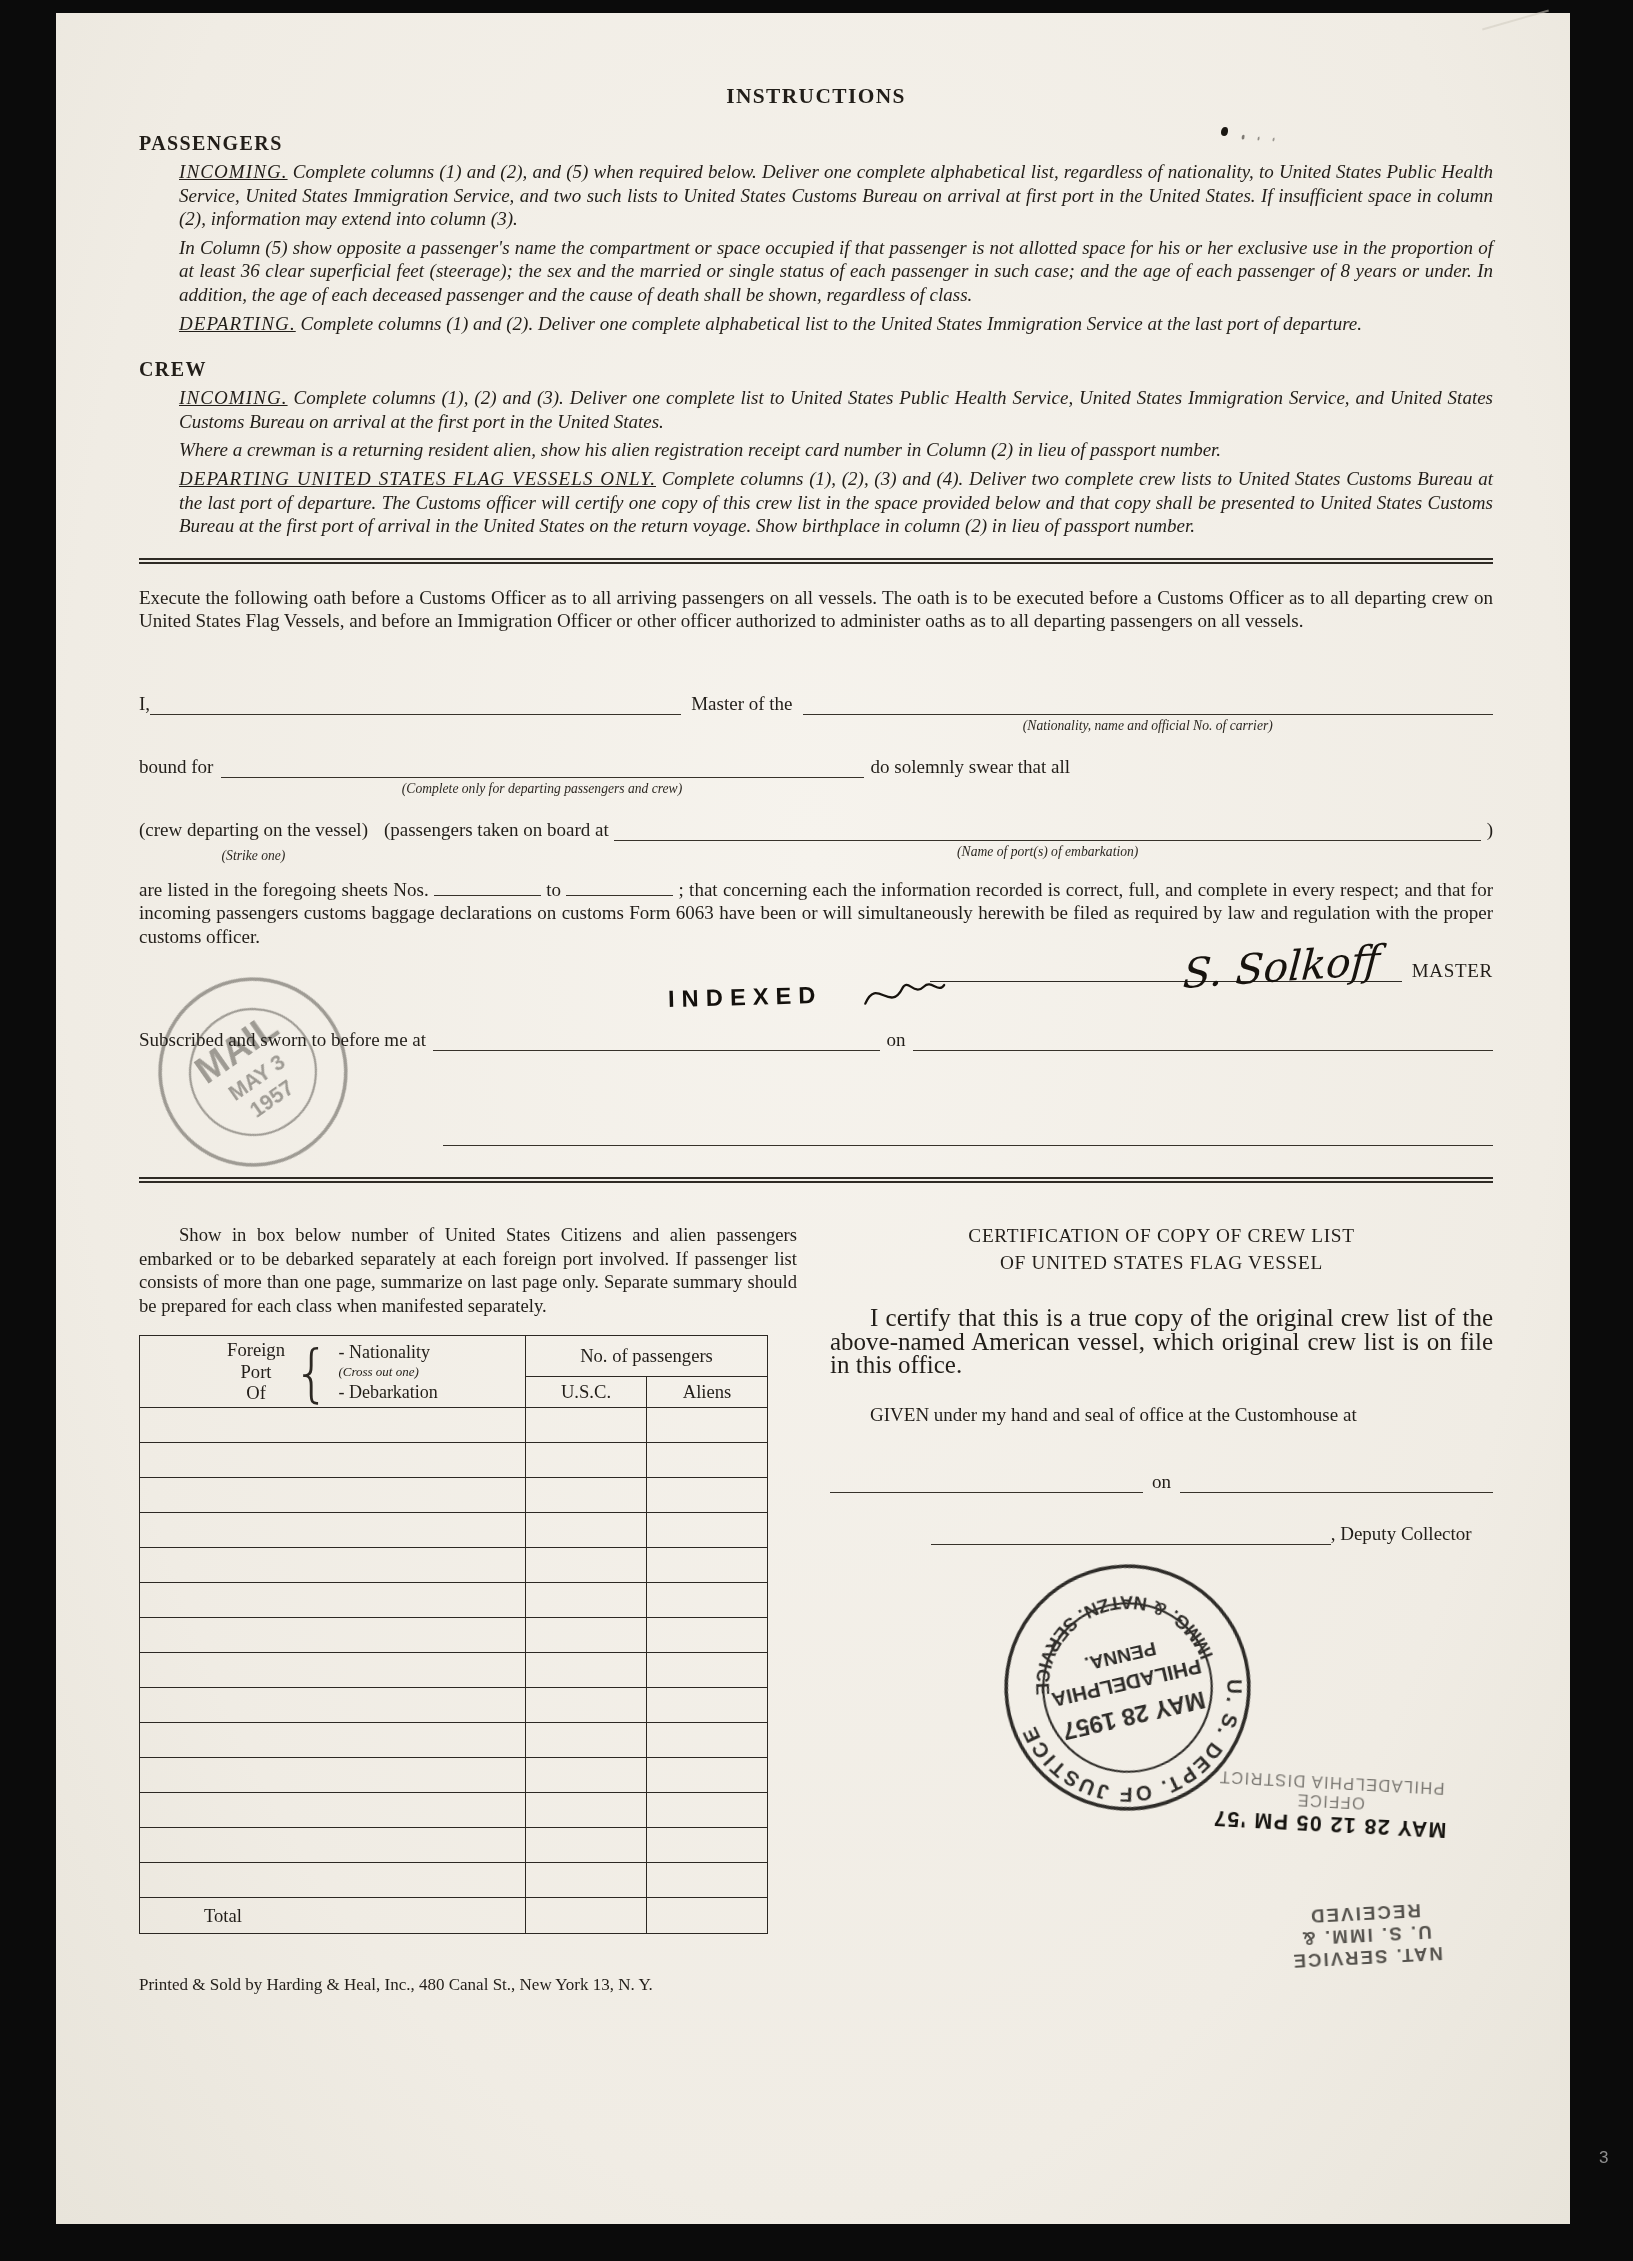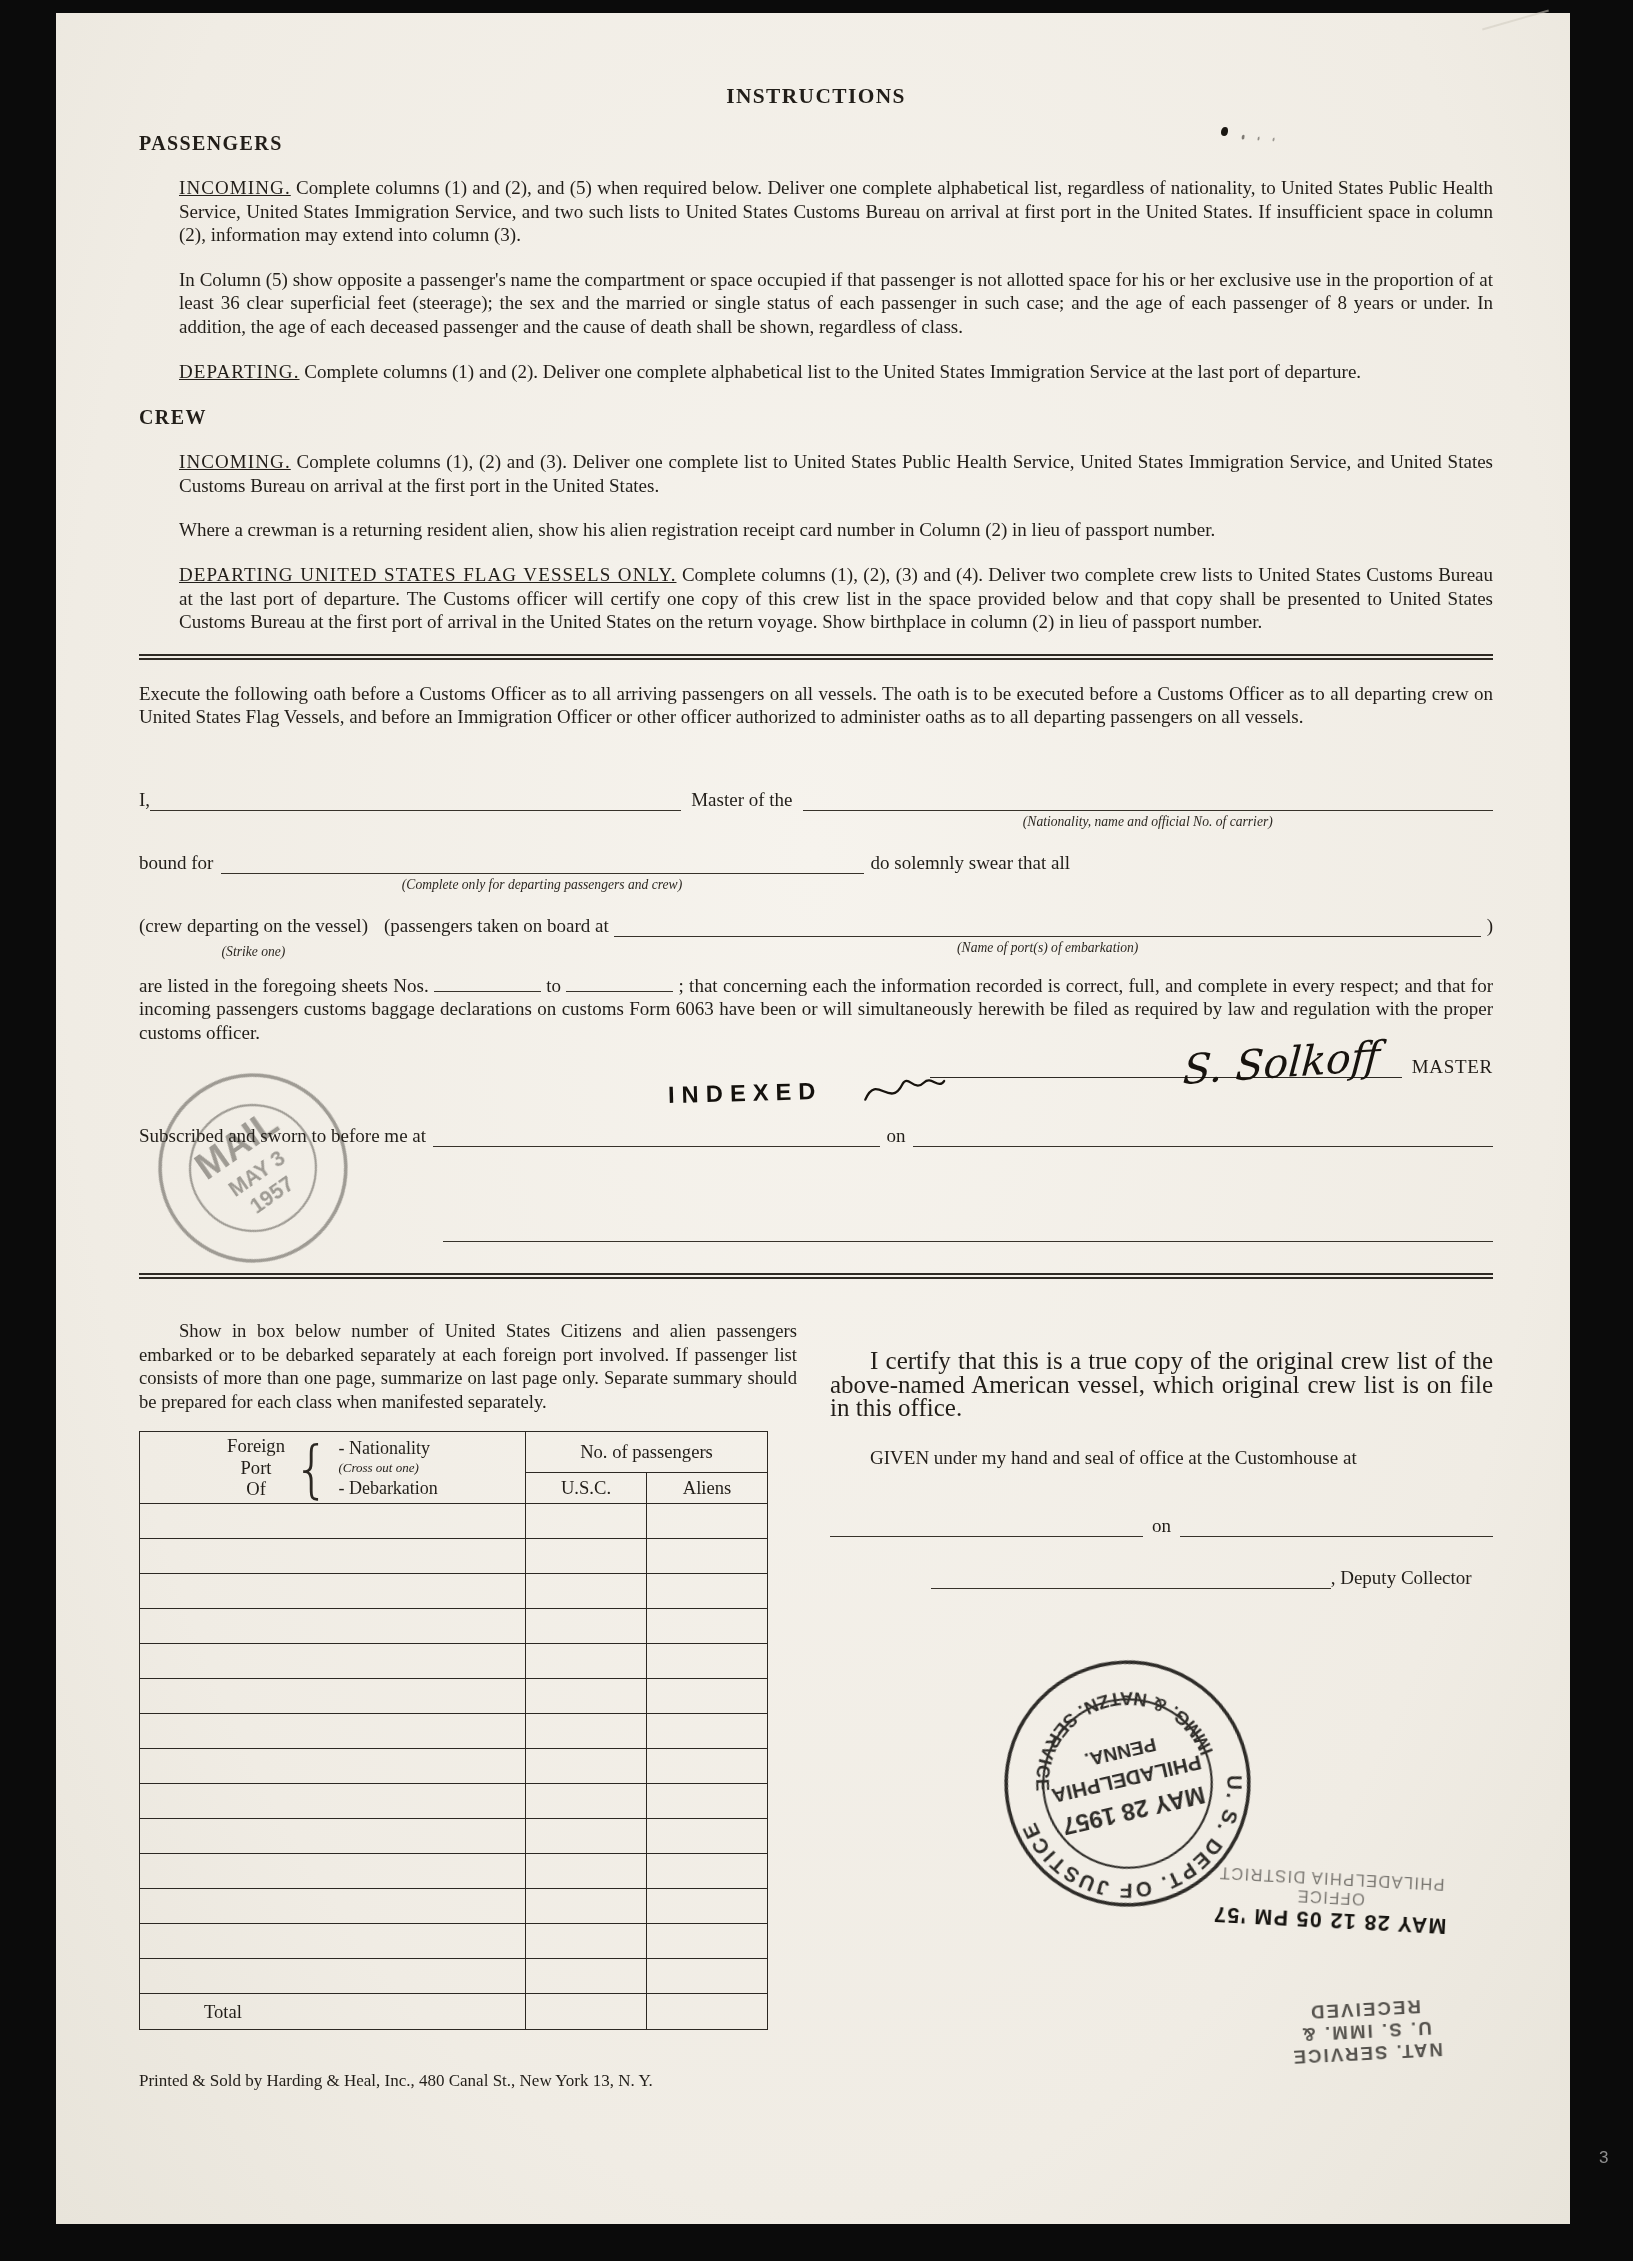--- a/index.html
+++ b/index.html
@@ -7,21 +7,21 @@
   body { position:relative; background:#0b0b0b; font-family:"Liberation Serif", serif; color:#221e19; overflow:hidden; }
 
   .page { position:absolute; left:56px; top:13px; width:1514px; height:2211px;
           background:#f2efe8;
           background-image: radial-gradient(ellipse at 50% 38%, #f6f3ed 0%, #f0ece4 70%, #e8e4da 100%);
           padding:71px 77px 21.4px 83px; }
 
   .title { text-align:center; font-size:21.4px; font-weight:bold; letter-spacing:1.4px; }
   .sec-head { font-size:20px; font-weight:bold; letter-spacing:1.4px; margin-top:23px; }
   .block { margin-left:40px; }
-  .para { font-size:19px; line-height:23.6px; text-align:justify; } .mt-m { margin-top:21px; } .mt-l { margin-top:21.4px; }
+  .para { font-size:19px; line-height:23.6px; text-align:justify; } .mt-m { margin-top:5px;font-style:italic; } .mt-l { margin-top:21.4px; }
   .ulabel { text-decoration:underline; letter-spacing:1.1px; }
 
   .dblrule { border-top:2.1px solid #2e2a24; border-bottom:2.1px solid #2e2a24; height:6.4px; margin-top:20px; }
 
   .frow { display:flex; align-items:flex-end; font-size:19px; }
   .lbl { white-space:nowrap; }
   .bl { border-bottom:1.4px solid #37322a; height:26px; position:relative; }
   .grow { flex:1; }
   .grow13 { flex:1.3; }
   .w900 { width:643px; }
@@ -307,20 +307,24 @@
           <tr class="trow">
             <td class="total-cell">Total</td>
             <td></td>
               <td></td>
           </tr>
         </tbody>
       </table>
     </div>
 
     <div class="rightcol">
+      <div class="cert-title">
+        <div>CERTIFICATION OF COPY OF CREW LIST</div>
+        <div>OF UNITED STATES FLAG VESSEL</div>
+      </div>
 
       <p class="cert-para">I certify that this is a true copy of the original crew list of the above-named American vessel, which original crew list is on file in this office.</p>
 
       <p class="given">GIVEN under my hand and seal of office at the Customhouse at</p>
 
       <div class="frow on-row">
         <span class="bl grow"></span>
         <span class="lbl" style="padding:0 8.6px;">on</span>
         <span class="bl grow"></span>
       </div>

